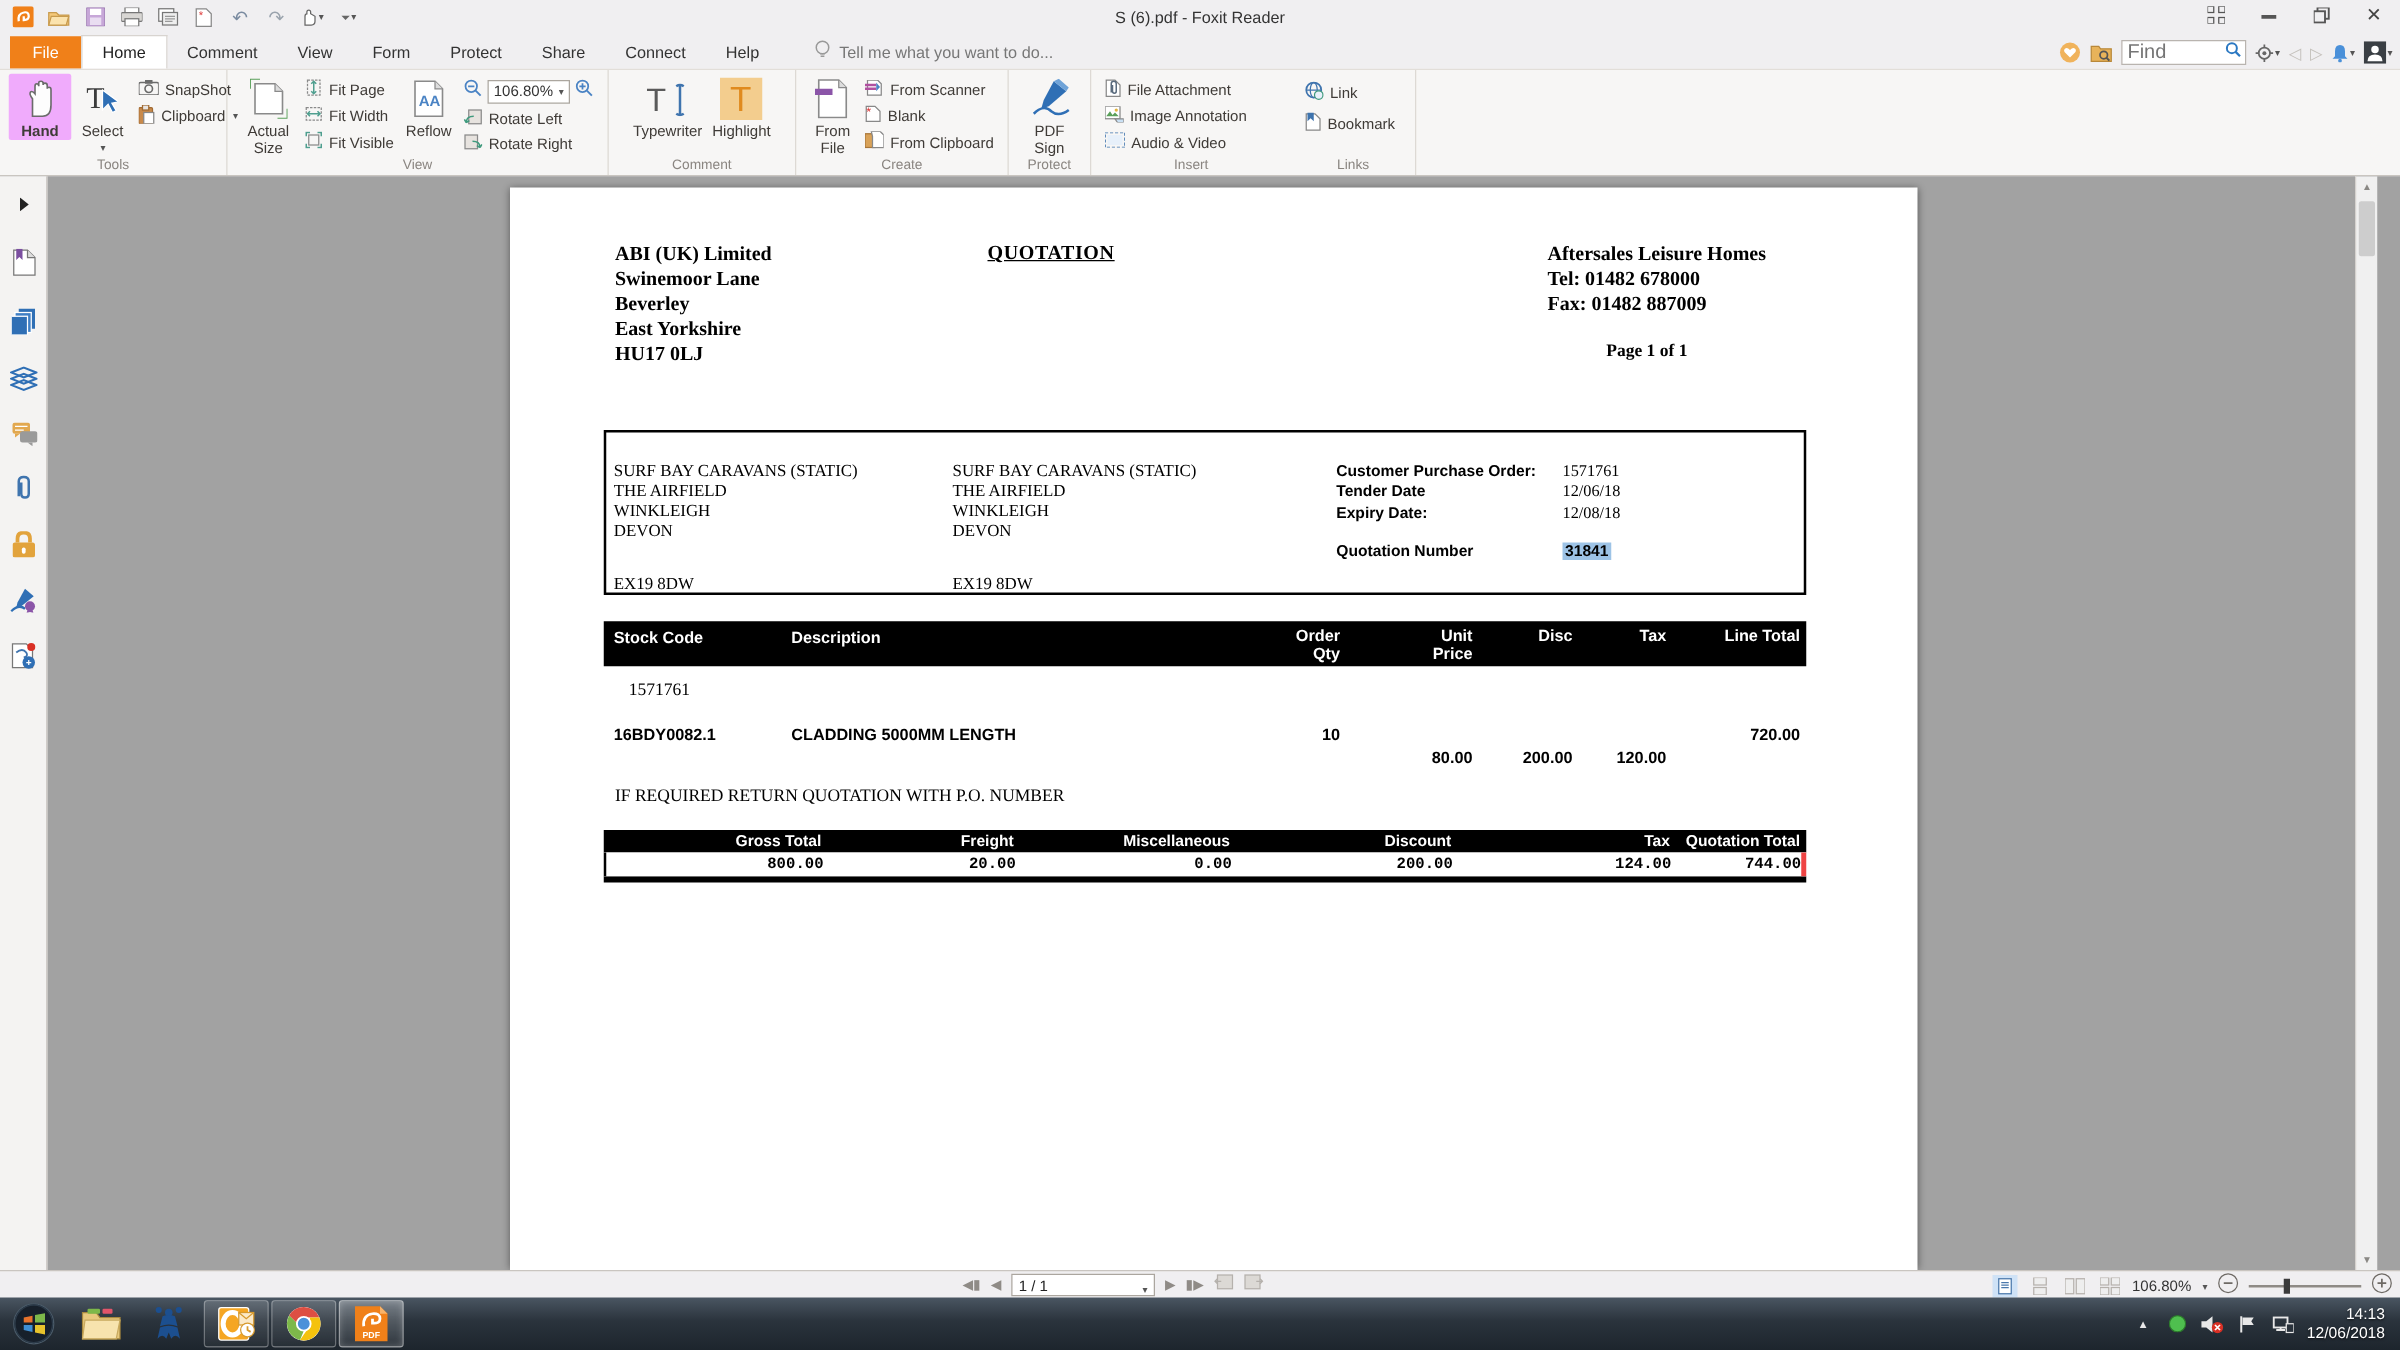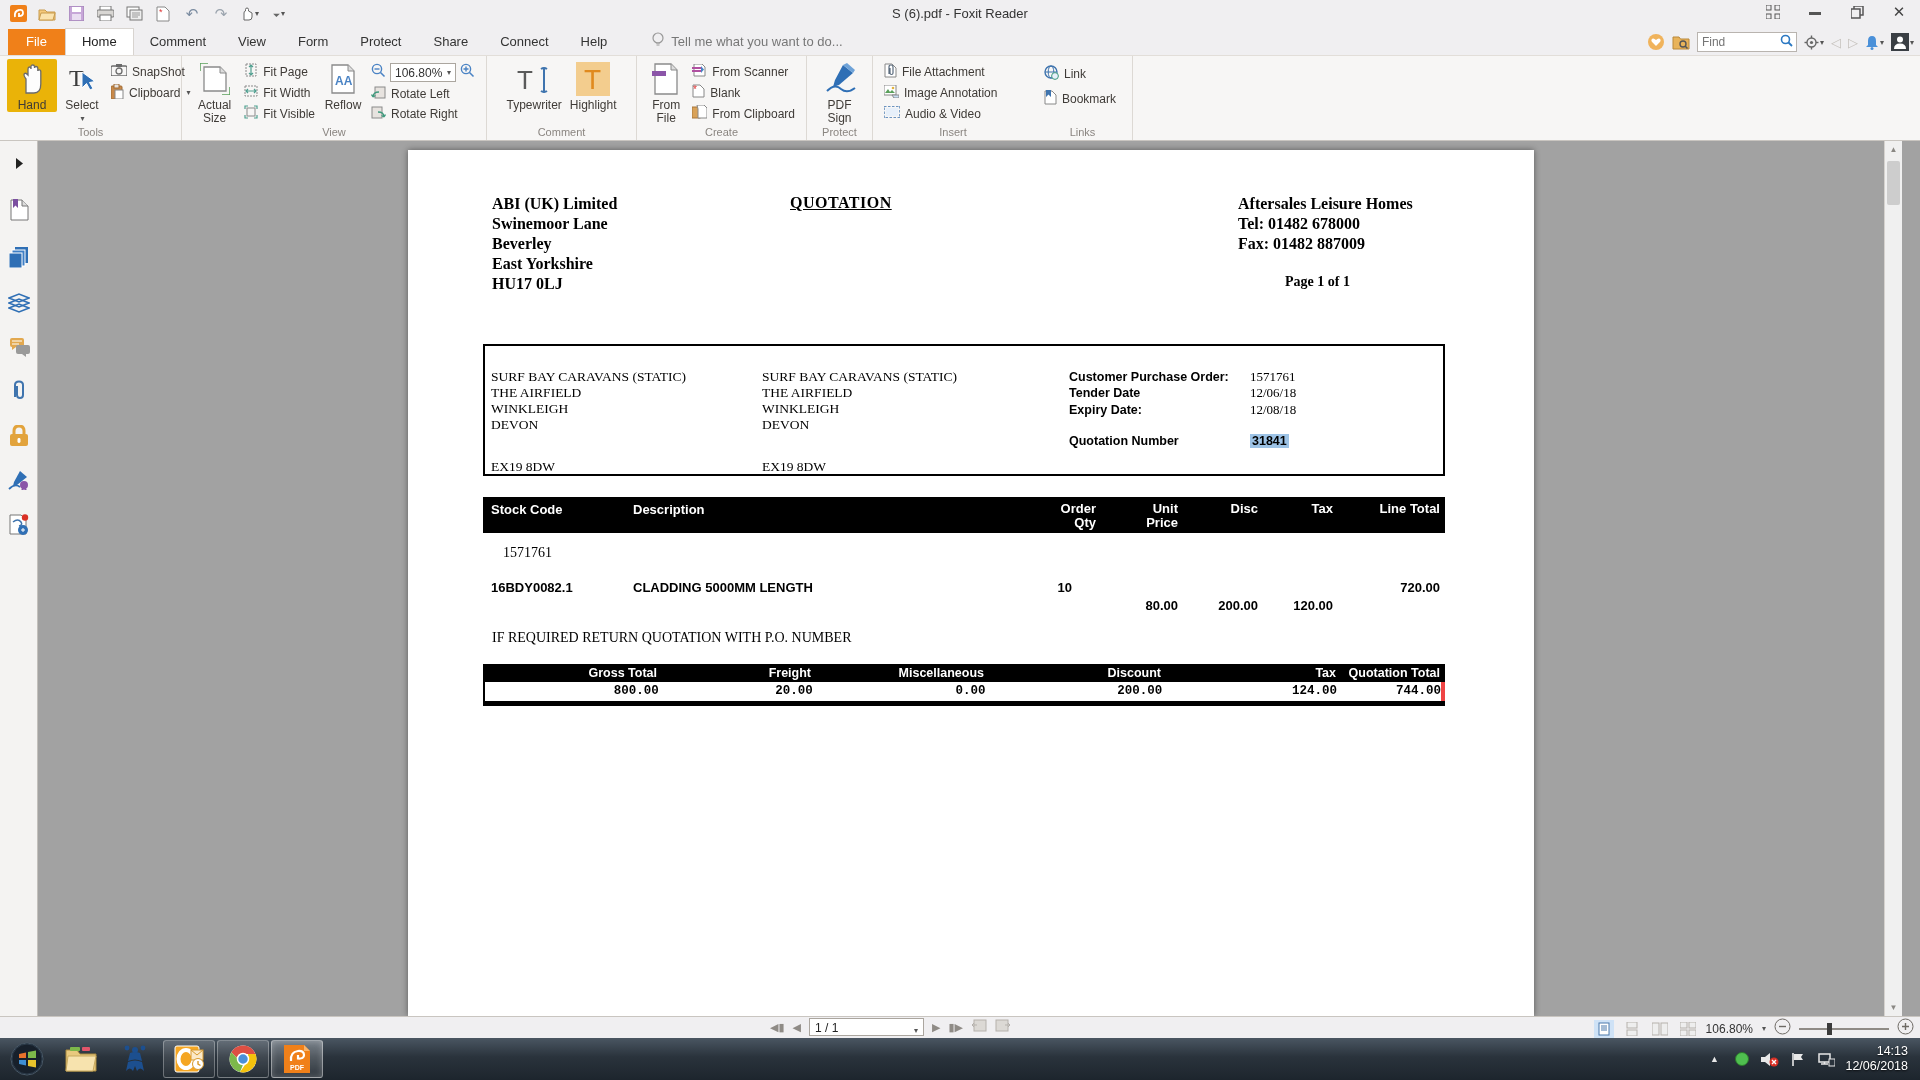--- a/index.html
+++ b/index.html
@@ -15,33 +15,33 @@
   .wincontrols .wbtn { width:26px; height:20px; display:flex; align-items:center; justify-content:center; color:#444; font-size:13px; }
 
   
   .tabrow { position:absolute; left:0; top:27px; width:1920px; height:28px; display:flex; align-items:flex-end; background:#f0eff1; }
   .tab { padding:5px 16px 6px; font-size:13px; color:#333; }
   .tab-file { background:#f08019; color:#fff; padding:5px 18px 6px; margin-left:8px; }
   .tab-active { background:#ffffff; border:1px solid #d8d4d0; border-bottom:none; color:#222; }
   .tellme { display:flex; align-items:center; gap:6px; margin-left:28px; padding-bottom:5px; color:#777; font-size:13px; }
   .tabrow-right { position:absolute; right:6px; bottom:3px; display:flex; align-items:center; gap:7px; }
   .findbox { width:100px; height:20px; background:#fff; border:1px solid #b9b4af; display:flex; align-items:center; padding:0 4px; }
-  .findbox input { border:none; outline:none; width:78px; font-size:12px; color:#7f1d1d; font-family:"Liberation Sans",sans-serif; background:transparent; }
+  .findbox input { border:none; outline:none; width:78px; font-size:16px; color:#7f1d1d; font-family:"Liberation Sans",sans-serif; background:transparent; }
   .mini { font-size:12px; color:#666; display:flex; align-items:center; }
   .caret { font-size:8px; color:#555; margin-left:1px; }
   .navdis { color:#c4c0bb; font-size:13px; }
 
   
   .ribbon { position:absolute; left:0; top:55px; width:1920px; height:86px; background:#f7f6f5; border-top:1px solid #e2ded9; border-bottom:1px solid #c9c5c0; display:flex; }
   .rgroup { display:flex; flex-direction:column; border-right:1px solid #ddd9d4; padding:3px 7px 0; }
   .rcontent { display:flex; flex:1; align-items:flex-start; }
   .rlabel { text-align:center; font-size:11px; color:#8a8580; padding:0 0 2px; }
   .bigbtn { display:flex; flex-direction:column; align-items:center; justify-content:flex-start; min-width:50px; padding:3px 4px 0; font-size:12px; color:#3f3b37; text-align:center; line-height:13px; border-radius:2px; }
   .bigbtn .bicon { height:34px; display:flex; align-items:center; justify-content:center; margin-bottom:3px; }
-  .bigbtn.sel { background:#eab308; }
+  .bigbtn.sel { background:#f0abfc;font-weight:bold; }
   .smallcol { display:flex; flex-direction:column; gap:4px; padding:4px 4px 0; }
   .smallbtn { display:flex; align-items:center; gap:5px; font-size:12px; color:#3f3b37; height:17px; white-space:nowrap; }
   .zoomcombo { width:66px; height:19px; background:#fff; border:1px solid #aba69f; display:flex; align-items:center; justify-content:space-between; padding:0 4px; font-size:12px; color:#333; }
   .zrow { display:flex; align-items:center; gap:4px; }
 
   
   .main { position:absolute; left:0; top:141px; width:1920px; height:875px; background:#a2a2a2; }
   .sidepanel { position:absolute; left:0; top:0; width:38px; height:875px; background:#f4f3f2; border-right:1px solid #c3c0bc; }
   .sideicon { position:absolute; left:5px; width:28px; height:28px; display:flex; align-items:center; justify-content:center; }
   .docarea { position:absolute; left:39px; top:0; width:1863px; height:875px; overflow:hidden; }
@@ -639,21 +639,21 @@
           <span class="aval" style="left:765px; top:39px;">12/06/18</span>
           <span class="afield" style="left:584px; top:57px;">Expiry Date:</span>
           <span class="aval" style="left:765px; top:56px;">12/08/18</span>
           <span class="afield" style="left:584px; top:88px;">Quotation Number</span>
           <span class="afield hl" style="left:765px; top:88px;">31841</span>
         </div>
 
         <div class="itemshead">
           <span class="ih" style="left:8px;">Stock Code</span>
           <span class="ih" style="left:150px;">Description</span>
-          <span class="ih ihr" style="left:561px; width:52px;">Order Qty</span>
+          <span class="ih ihr" style="left:537px; width:52px;">Order Qty</span>
           <span class="ih ihr" style="left:651px; width:44px;">Unit Price</span>
           <span class="ih ihr" style="left:725px; width:50px;">Disc</span>
           <span class="ih ihr" style="left:800px; width:50px;">Tax</span>
           <span class="ih ihr" style="left:877px; width:80px;">Line Total</span>
         </div>
 
         <div class="po-ref">1571761</div>
 
         <div class="itemrow" style="top:430px;">
           <span class="ic" style="left:8px; text-align:left;">16BDY0082.1</span>

